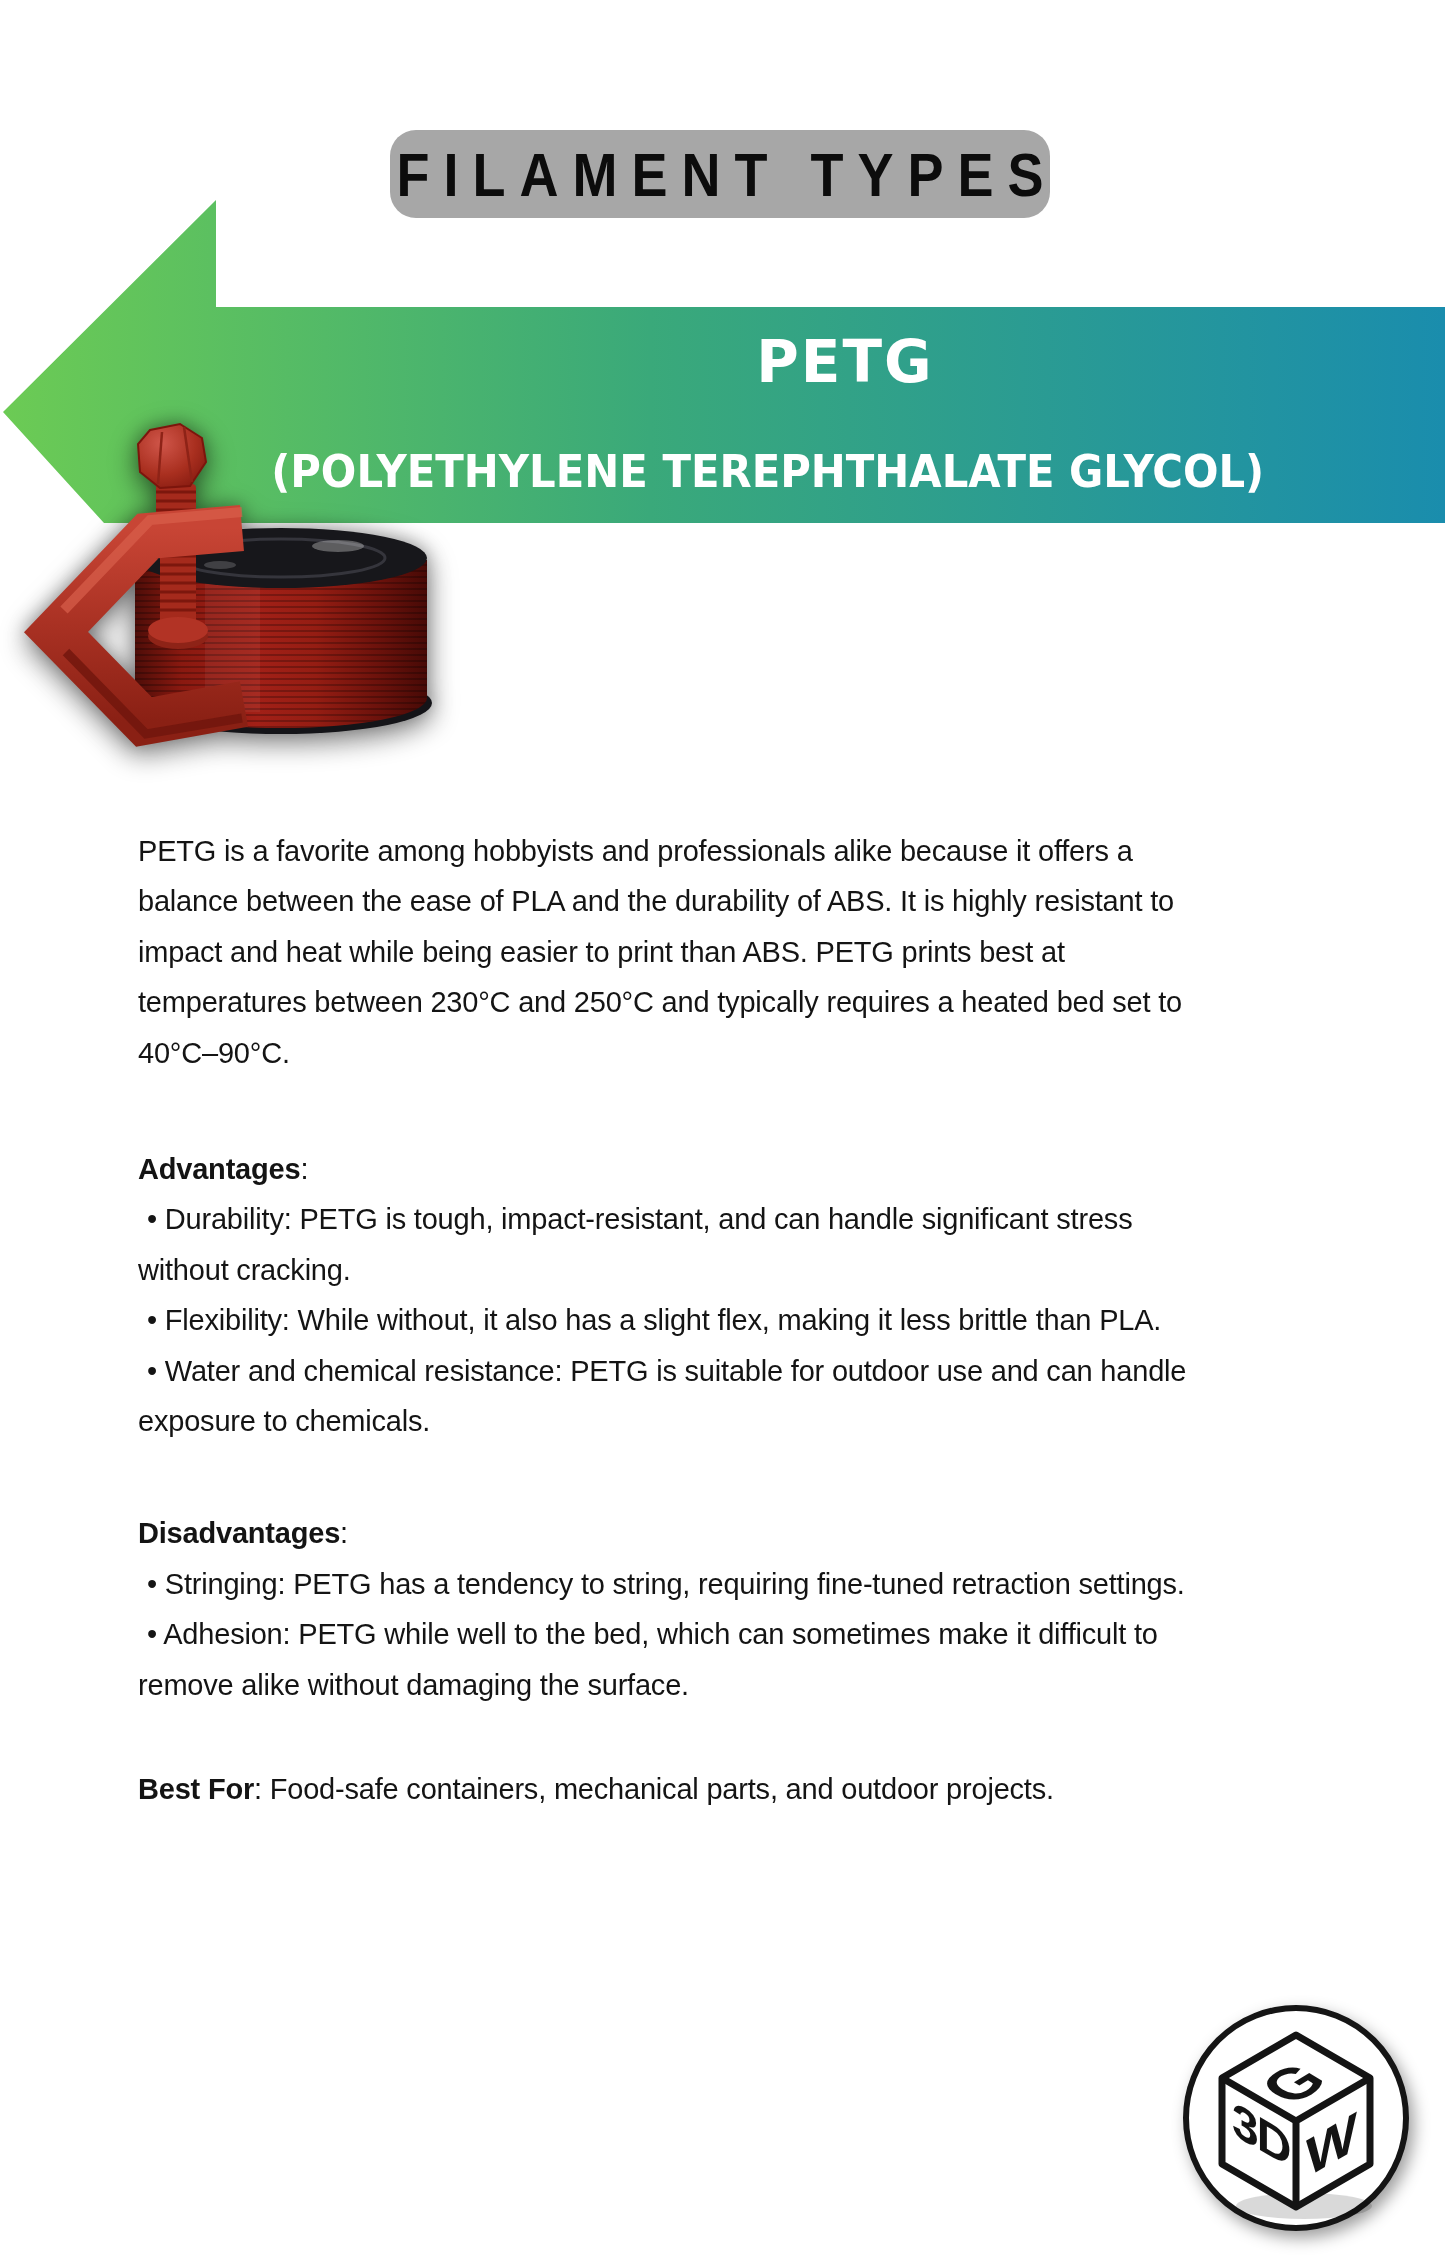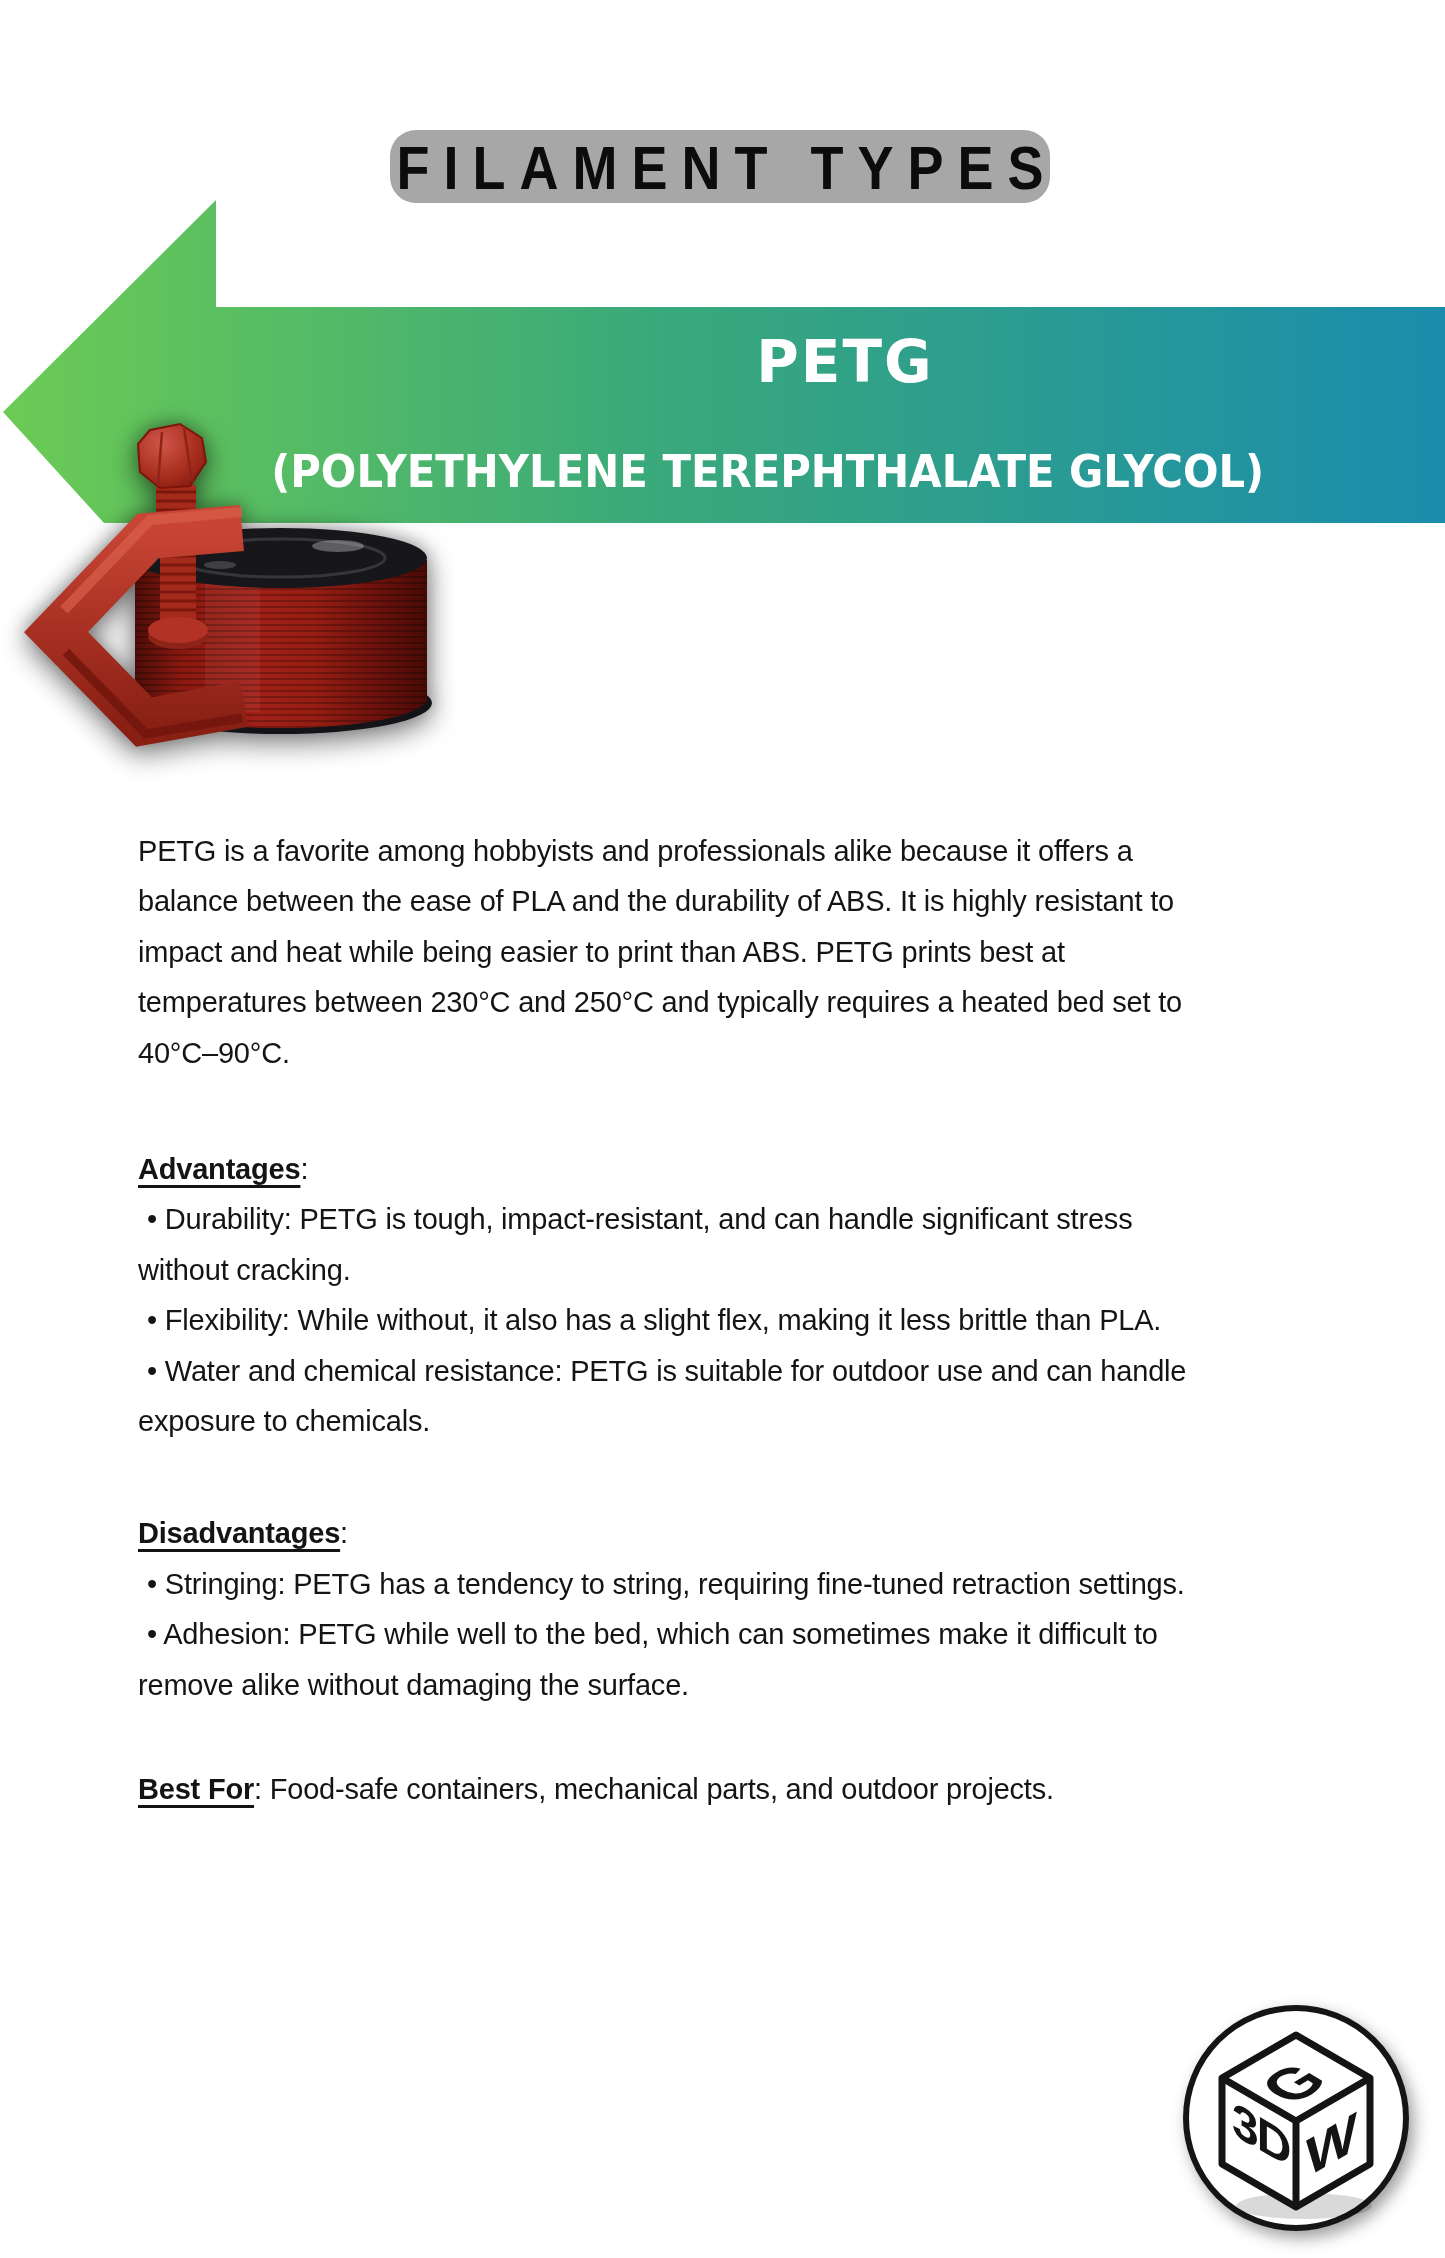--- a/index.html
+++ b/index.html
@@ -1,21 +1,21 @@
 <!DOCTYPE html>
 <html><head>
 <meta charset="utf-8">
 <style>
   *{margin:0;padding:0;box-sizing:border-box}
   html,body{background:#e8e8e8}
   .page{position:relative;width:1445px;height:2258px;background:#ffffff;overflow:hidden;
         font-family:"Liberation Sans",sans-serif;margin:0 auto}
 
   
-  .badge{position:absolute;left:390px;top:130px;width:660px;height:73px;background:#a7a7a7;
+  .badge{position:absolute;left:390px;top:130px;width:660px;height:88px;background:#a7a7a7;
          border-radius:26px;display:flex;align-items:center;justify-content:center}
   .badge span{font-weight:bold;font-size:54px;letter-spacing:14px;padding-left:14px;
               transform:scaleY(1.14);white-space:nowrap;color:#0c0c0c}
 
   
   .banner{position:absolute;left:0;top:200px;width:1445px;height:323px;
           background:linear-gradient(90deg,#6ccb54 0%,#3aa97a 45%,#1a8dad 100%);
           clip-path:polygon(216px 0px,216px 107px,1445px 107px,1445px 323px,104px 323px,3px 212px)}
   .banner-title{position:absolute;left:245px;right:0;top:128px;text-align:center;
                 font-family:"DejaVu Sans",sans-serif;font-weight:bold;font-size:58px;
@@ -27,21 +27,21 @@
   
   .photo{position:absolute;left:20px;top:400px;width:470px;height:420px;
          filter:drop-shadow(0 8px 14px rgba(0,0,0,.45)) drop-shadow(0 -2px 8px rgba(0,0,0,.25))}
 
   
   .content{position:absolute;left:138px;top:826px;width:1185px;font-size:29px;
            line-height:50.4px;letter-spacing:-.2px;color:#141414}
   .line{white-space:nowrap}
   .bullet{padding-left:9px}
   .b{font-weight:normal}
-  .hd{font-weight:bold;text-decoration:underline;text-decoration-thickness:3px;text-underline-offset:6px}
+  .hd{font-weight:bold;text-decoration-thickness:3px;text-underline-offset:6px}
   .h-adv{margin-top:66px}
   .h-dis{margin-top:62px}
   .h-best{margin-top:54px}
 
   
   .logo{position:absolute;left:1178px;top:2000px;width:240px;height:240px;
         filter:drop-shadow(5px 7px 8px rgba(0,0,0,.38))}
 </style>
 </head>
 <body>

